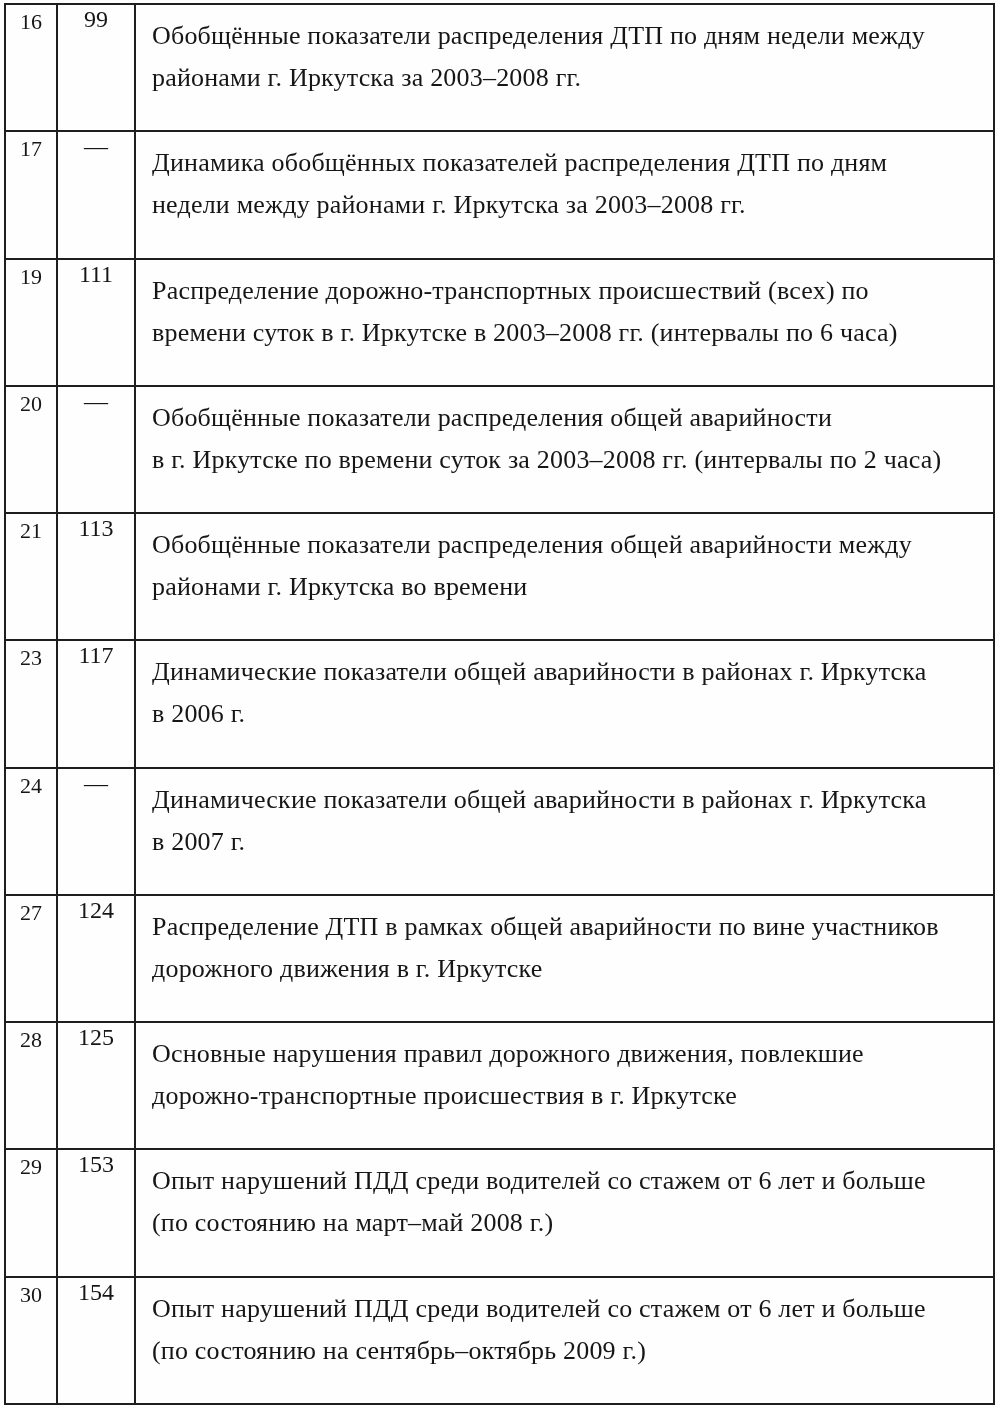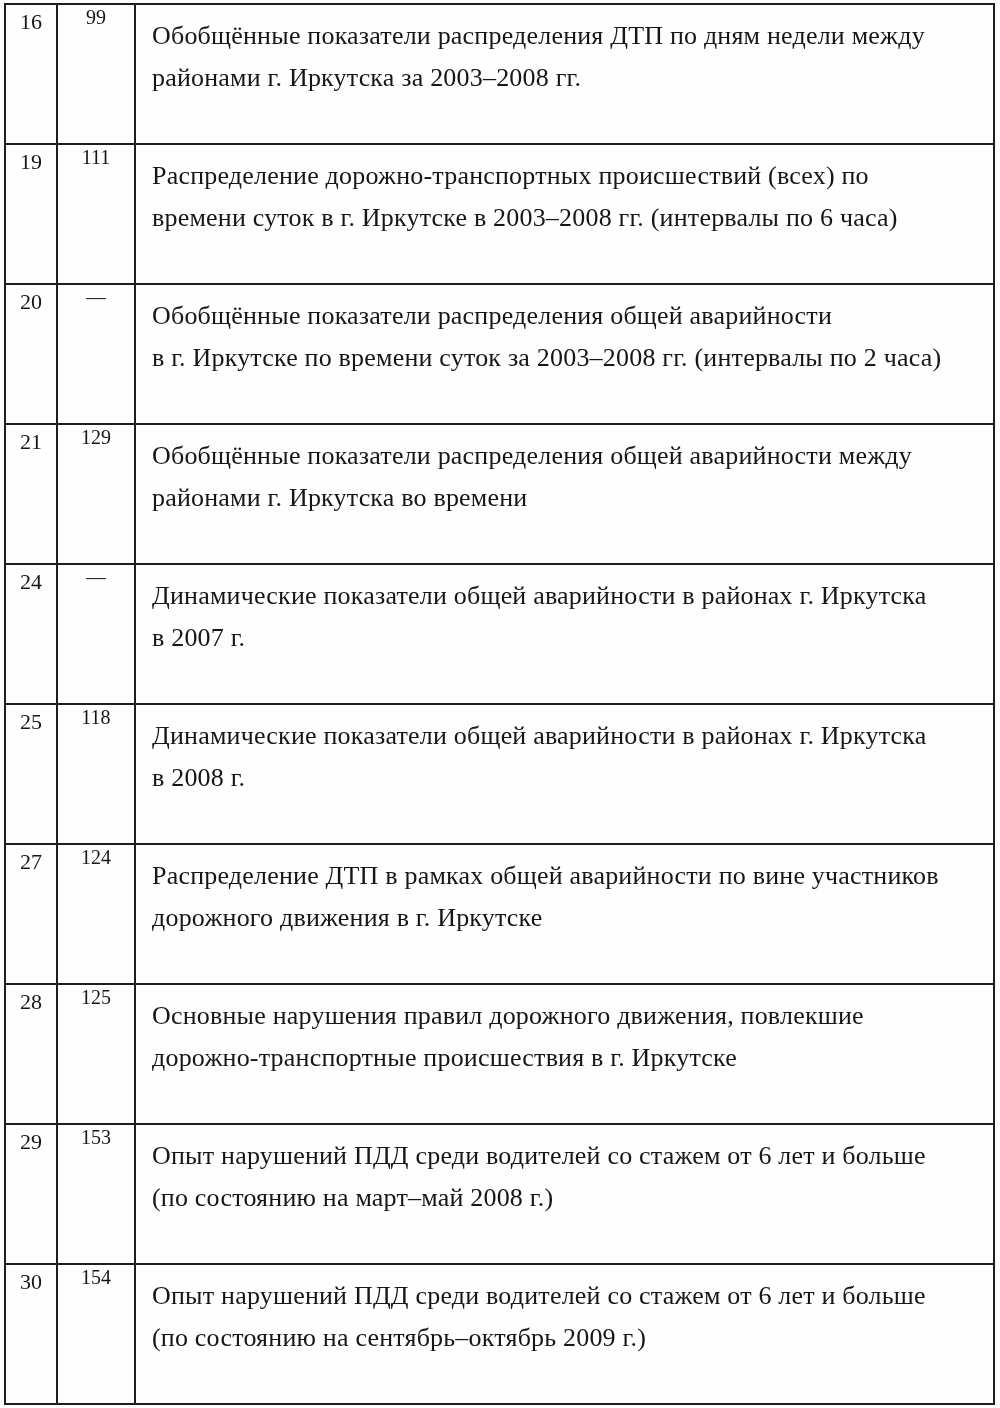--- a/index.html
+++ b/index.html
@@ -32,21 +32,21 @@
   }
   td.cell-num {
     width: 48px;
     text-align: center;
     font-size: 22px;
     padding-top: 4px;
   }
   td.cell-page {
     width: 74px;
     text-align: center;
-    font-size: 20px;
+    font-size: 24px;
   }
   td.cell-desc {
     font-size: 26px;
     line-height: 42px;
     padding: 10px 6px 0 16px;
     white-space: pre-line;
     letter-spacing: 0.2px;
     margin-left: 19px;
   }
 </style>
@@ -56,48 +56,54 @@
 <div class="scan-page">
   <table class="doc-table">
     <tbody>
       <tr>
         <td class="cell-num">16</td>
         <td class="cell-page">99</td>
         <td class="cell-desc">Обобщённые показатели распределения ДТП по дням недели между
 районами г. Иркутска за 2003–2008 гг.</td>
       </tr>
       <tr>
+        <td class="cell-num">17</td>
+        <td class="cell-page">—</td>
+        <td class="cell-desc">Динамика обобщённых показателей распределения ДТП по дням
+недели между районами г. Иркутска за 2003–2008 гг.</td>
+      </tr>
+      <tr>
         <td class="cell-num">19</td>
         <td class="cell-page">111</td>
         <td class="cell-desc">Распределение дорожно-транспортных происшествий (всех) по
 времени суток в г. Иркутске в 2003–2008 гг. (интервалы по 6 часа)</td>
       </tr>
       <tr>
         <td class="cell-num">20</td>
         <td class="cell-page">—</td>
         <td class="cell-desc">Обобщённые показатели распределения общей аварийности
 в г. Иркутске по времени суток за 2003–2008 гг. (интервалы по 2 часа)</td>
       </tr>
       <tr>
         <td class="cell-num">21</td>
-        <td class="cell-page">129</td>
+        <td class="cell-page">113</td>
         <td class="cell-desc">Обобщённые показатели распределения общей аварийности между
 районами г. Иркутска во времени</td>
+      </tr>
+      <tr>
+        <td class="cell-num">23</td>
+        <td class="cell-page">117</td>
+        <td class="cell-desc">Динамические показатели общей аварийности в районах г. Иркутска
+в 2006 г.</td>
       </tr>
       <tr>
         <td class="cell-num">24</td>
         <td class="cell-page">—</td>
         <td class="cell-desc">Динамические показатели общей аварийности в районах г. Иркутска
 в 2007 г.</td>
-      </tr>
-      <tr>
-        <td class="cell-num">25</td>
-        <td class="cell-page">118</td>
-        <td class="cell-desc">Динамические показатели общей аварийности в районах г. Иркутска
-в 2008 г.</td>
       </tr>
       <tr>
         <td class="cell-num">27</td>
         <td class="cell-page">124</td>
         <td class="cell-desc">Распределение ДТП в рамках общей аварийности по вине участников
 дорожного движения в г. Иркутске</td>
       </tr>
       <tr>
         <td class="cell-num">28</td>
         <td class="cell-page">125</td>

